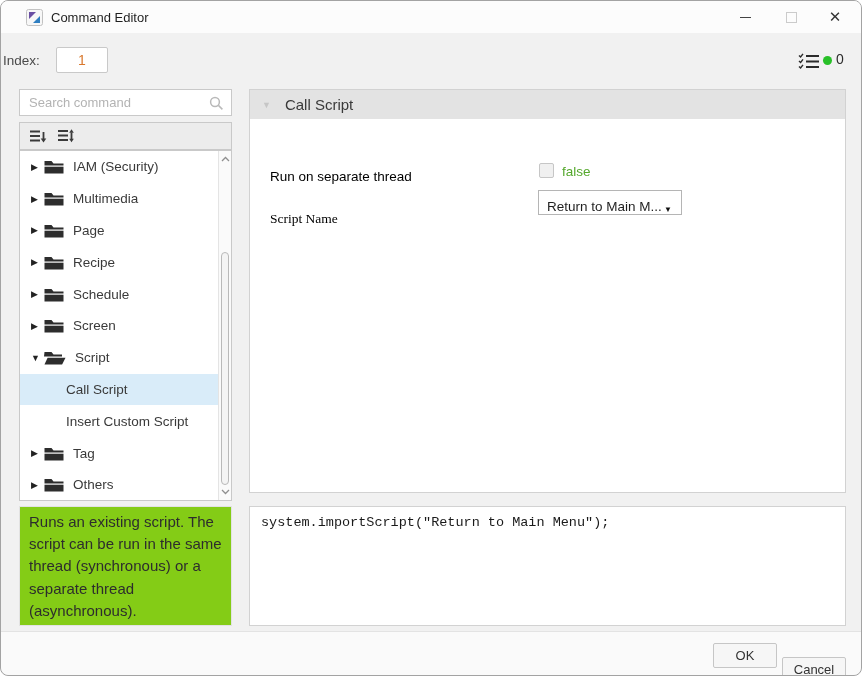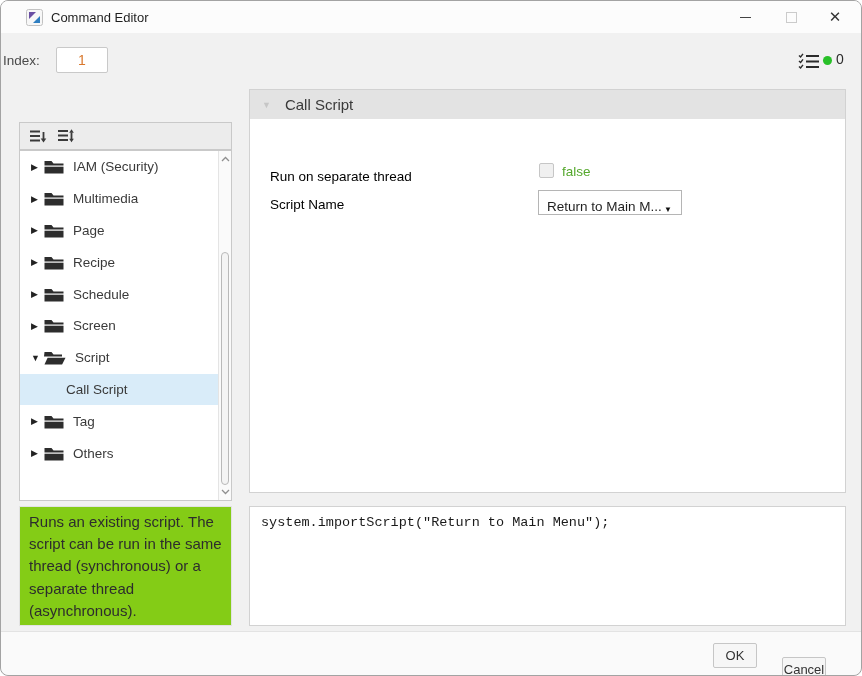--- a/index.html
+++ b/index.html
@@ -80,21 +80,21 @@
     position:absolute;left:248px;top:88px;width:597px;height:404px;
     background:#fff;border:1px solid #d2d2d2;
   }
   .prop-header{
     position:absolute;left:0;top:0;right:0;height:29px;background:#e3e3e3;
     display:flex;align-items:center;
   }
   .prop-header .collapse-arrow{margin-left:12px;font-size:9px;color:#c6c6c6;}
   .prop-header .prop-title{margin-left:14px;font-size:15px;color:#3a3a3a;}
   .field-label{position:absolute;left:20px;font-size:13.5px;color:#000000;}
-  .lab1{top:79px;} .lab2{top:107px;}
+  .lab1{top:79px;} .lab2{top:121px;font-family:Liberation Serif, serif;}
   .checkbox{
     position:absolute;left:289px;top:73px;width:15px;height:15px;
     background:#f0f0f0;border:1px solid #c6c6c6;border-radius:2px;cursor:pointer;
   }
   .check-value{position:absolute;left:312px;top:74px;font-size:13.5px;color:#55a82d;}
   .dropdown{
     position:absolute;left:288px;top:100px;width:144px;height:25px;
     background:#fff;border:1px solid #b5b5b5;display:flex;align-items:flex-end;cursor:pointer;
   }
   .dropdown .dd-text{margin-left:8px;font-size:13.5px;color:#1f1f1f;white-space:nowrap;overflow:hidden;flex:1;}
@@ -104,21 +104,21 @@
     background:#fff;border:1px solid #d2d2d2;padding:8px 11px;
     font-family:"Liberation Mono",monospace;font-size:13.5px;color:#1a1a1a;
     white-space:pre;cursor:text;
   }
   
   .footer{
     position:absolute;left:0;right:0;bottom:0;height:44px;
     background:#fafafa;border-top:1px solid #e3e3e3;border-radius:0 0 8px 8px;
   }
   .btn{
-    position:absolute;top:11px;width:44px;height:25px;
+    position:absolute;top:11px;width:64px;height:25px;
     background:#f6f6f6;border:1px solid #c6c6c6;border-radius:2px;
     font-size:13px;color:#333;font-family:"Liberation Sans",sans-serif;cursor:pointer;
     display:flex;align-items:center;justify-content:center;
   }
   .btn-ok{left:712px;}
   .btn-cancel{left:781px;margin-top:14px;}
 </style>
 </head>
 <body>
 
@@ -156,20 +156,29 @@
       <g stroke="#2b2b2b" stroke-width="1.4" fill="none">
         <polyline points="1,2.5 2.6,4 5,0.8"></polyline>
         <polyline points="1,8 2.6,9.5 5,6.3"></polyline>
         <polyline points="1,13.5 2.6,15 5,11.8"></polyline>
       </g>
     </svg>
   </span>
   <span class="counter-dot"></span>
   <span class="counter-num">0</span>
 
+  <div class="search-box">
+    <input class="search-input" placeholder="Search command" style="">
+    <span class="search-glass">
+      <svg width="15" height="15" viewBox="0 0 15 15">
+        <circle cx="6" cy="6" r="4.4" fill="none" stroke="#b9b9b9" stroke-width="1.5"></circle>
+        <line x1="9.4" y1="9.4" x2="13.4" y2="13.4" stroke="#b9b9b9" stroke-width="1.5"></line>
+      </svg>
+    </span>
+  </div>
 
   <div class="tree-toolbar">
     <span class="tb-icon">
       <svg width="17" height="15" viewBox="0 0 17 15">
         <g stroke="#3a3a3a" stroke-width="1.8">
           <line x1="0" y1="2.5" x2="10" y2="2.5"></line>
           <line x1="0" y1="7" x2="10" y2="7"></line>
           <line x1="0" y1="11.5" x2="10" y2="11.5"></line>
           <line x1="13.5" y1="3" x2="13.5" y2="11"></line>
         </g>
@@ -267,20 +276,23 @@
               <path d="M3.6 7.7 h17.9 l-3.4 6.8 h-17.6 z" fill="#2d2d2d"></path>
             </svg>
         </span>
         <span class="tree-label">Script</span>
       </div>
 
       <div class="tree-row selected">
         <span class="tree-label leaf-label">Call Script</span>
       </div>
 
+      <div class="tree-row">
+        <span class="tree-label leaf-label">Insert Custom Script</span>
+      </div>
 
       <div class="tree-row">
         <span class="twisty">▶</span>
         <span class="folder-ic">
           <svg width="20" height="15" viewBox="0 0 20 15">
               <path d="M0.5 2 h7 l2 2.5 h10 v2 h-19 z" fill="#2d2d2d"></path>
               <rect x="0.5" y="7.7" width="19" height="6.8" fill="#2d2d2d"></rect>
             </svg>
         </span>
         <span class="tree-label">Tag</span>

